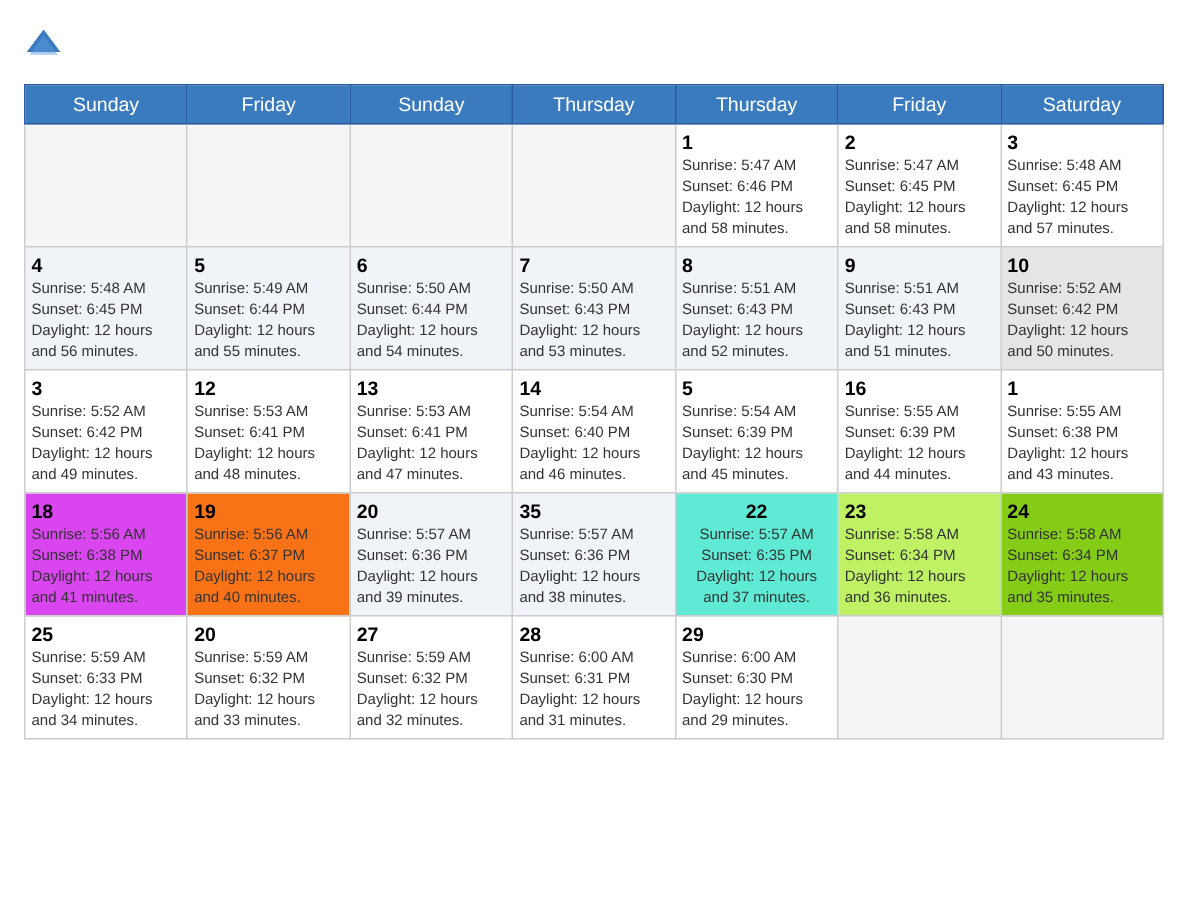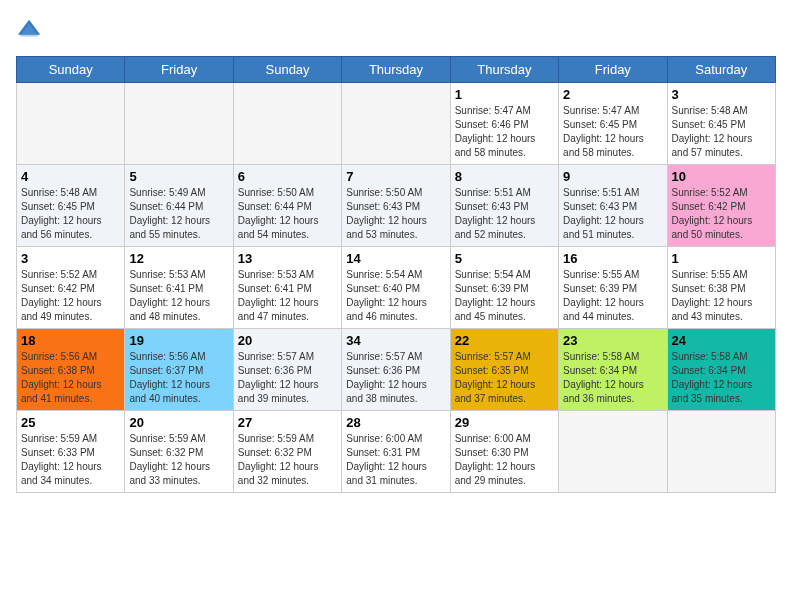--- a/index.html
+++ b/index.html
@@ -151,21 +151,21 @@
           <div class="day-detail">Sunrise: 5:50 AM<br>Sunset: 6:43 PM<br>Daylight: 12 hours and 53 minutes.</div>
         </td>
         <td style="background: rgb(240, 244, 248);">
           <div class="day-number">8</div>
           <div class="day-detail">Sunrise: 5:51 AM<br>Sunset: 6:43 PM<br>Daylight: 12 hours and 52 minutes.</div>
         </td>
         <td style="background: rgb(240, 244, 248);">
           <div class="day-number">9</div>
           <div class="day-detail">Sunrise: 5:51 AM<br>Sunset: 6:43 PM<br>Daylight: 12 hours and 51 minutes.</div>
         </td>
-        <td style="background: #f9a8d4;">
+        <td style="background: #e5e5e5;">
           <div class="day-number">10</div>
           <div class="day-detail">Sunrise: 5:52 AM<br>Sunset: 6:42 PM<br>Daylight: 12 hours and 50 minutes.</div>
         </td>
       </tr>
       <tr>
         <td>
           <div class="day-number">3</div>
           <div class="day-detail">Sunrise: 5:52 AM<br>Sunset: 6:42 PM<br>Daylight: 12 hours and 49 minutes.</div>
         </td>
         <td>
@@ -187,45 +187,45 @@
         <td>
           <div class="day-number">16</div>
           <div class="day-detail">Sunrise: 5:55 AM<br>Sunset: 6:39 PM<br>Daylight: 12 hours and 44 minutes.</div>
         </td>
         <td>
           <div class="day-number">1</div>
           <div class="day-detail">Sunrise: 5:55 AM<br>Sunset: 6:38 PM<br>Daylight: 12 hours and 43 minutes.</div>
         </td>
       </tr>
       <tr>
-        <td style="background: #f97316;">
+        <td style="background: #d946ef;">
           <div class="day-number">18</div>
           <div class="day-detail">Sunrise: 5:56 AM<br>Sunset: 6:38 PM<br>Daylight: 12 hours and 41 minutes.</div>
         </td>
-        <td style="background: #7dd3fc;">
+        <td style="background: #f97316;">
           <div class="day-number">19</div>
           <div class="day-detail">Sunrise: 5:56 AM<br>Sunset: 6:37 PM<br>Daylight: 12 hours and 40 minutes.</div>
         </td>
         <td style="background: rgb(240, 244, 248); margin-left: 16px;">
           <div class="day-number">20</div>
           <div class="day-detail">Sunrise: 5:57 AM<br>Sunset: 6:36 PM<br>Daylight: 12 hours and 39 minutes.</div>
         </td>
         <td style="background: rgb(240, 244, 248);">
-          <div class="day-number">34</div>
+          <div class="day-number">35</div>
           <div class="day-detail">Sunrise: 5:57 AM<br>Sunset: 6:36 PM<br>Daylight: 12 hours and 38 minutes.</div>
         </td>
-        <td style="background: #eab308;">
+        <td style="background: #5eead4; text-align: center;">
           <div class="day-number">22</div>
           <div class="day-detail">Sunrise: 5:57 AM<br>Sunset: 6:35 PM<br>Daylight: 12 hours and 37 minutes.</div>
         </td>
         <td style="background: #bef264;">
           <div class="day-number">23</div>
           <div class="day-detail">Sunrise: 5:58 AM<br>Sunset: 6:34 PM<br>Daylight: 12 hours and 36 minutes.</div>
         </td>
-        <td style="background: #14b8a6;">
+        <td style="background: #84cc16;">
           <div class="day-number">24</div>
           <div class="day-detail">Sunrise: 5:58 AM<br>Sunset: 6:34 PM<br>Daylight: 12 hours and 35 minutes.</div>
         </td>
       </tr>
       <tr>
         <td>
           <div class="day-number">25</div>
           <div class="day-detail">Sunrise: 5:59 AM<br>Sunset: 6:33 PM<br>Daylight: 12 hours and 34 minutes.</div>
         </td>
         <td>

